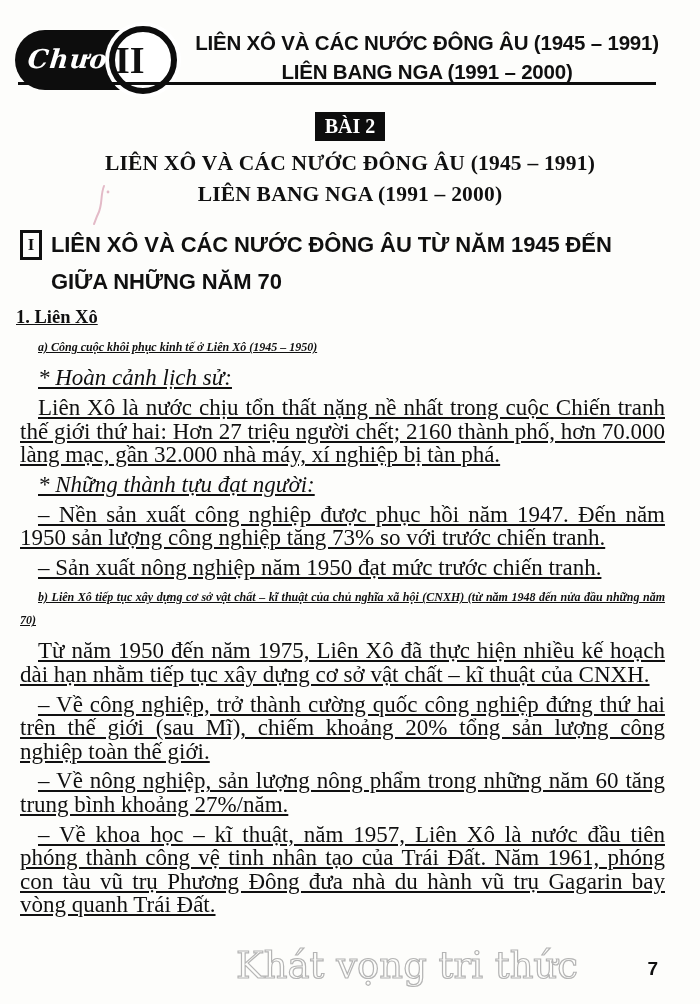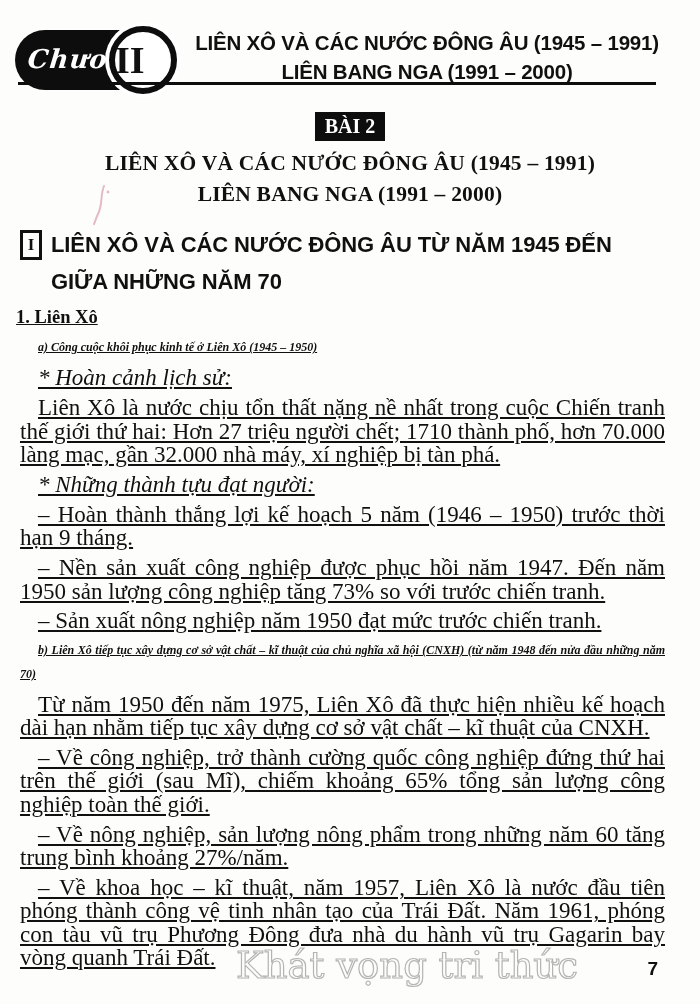--- a/index.html
+++ b/index.html
@@ -193,28 +193,27 @@
 
   <div class="section-heading">
     <span class="numeral-box">I</span>
     <span class="section-text">LIÊN XÔ VÀ CÁC NƯỚC ĐÔNG ÂU TỪ NĂM 1945 ĐẾN GIỮA NHỮNG NĂM 70</span>
   </div>
 
   <div class="content">
     <p class="heading1">1. Liên Xô</p>
     <p class="subheading">a) Công cuộc khôi phục kinh tế ở Liên Xô (1945 – 1950)</p>
     <p class="note">* Hoàn cảnh lịch sử:</p>
-    <p class="body">Liên Xô là nước chịu tổn thất nặng nề nhất trong cuộc Chiến tranh thế giới thứ hai: Hơn 27 triệu người chết; 1710 thành phố, hơn 70.000 làng mạc, gần 32.000 nhà máy, xí nghiệp bị tàn phá.</p>
+    <p class="body">Liên Xô là nước chịu tổn thất nặng nề nhất trong cuộc Chiến tranh thế giới thứ hai: Hơn 27 triệu người chết; 2160 thành phố, hơn 70.000 làng mạc, gần 32.000 nhà máy, xí nghiệp bị tàn phá.</p>
     <p class="note">* Những thành tựu đạt người:</p>
-    <p class="body">– Hoàn thành thắng lợi kế hoạch 5 năm (1946 – 1950) trước thời hạn 9 tháng.</p>
     <p class="body">– Nền sản xuất công nghiệp được phục hồi năm 1947. Đến năm 1950 sản lượng công nghiệp tăng 73% so với trước chiến tranh.</p>
     <p class="body">– Sản xuất nông nghiệp năm 1950 đạt mức trước chiến tranh.</p>
     <p class="subheading">b) Liên Xô tiếp tục xây dựng cơ sở vật chất – kĩ thuật của chủ nghĩa xã hội (CNXH) (từ năm 1948 đến nửa đầu những năm 70)</p>
     <p class="body">Từ năm 1950 đến năm 1975, Liên Xô đã thực hiện nhiều kế hoạch dài hạn nhằm tiếp tục xây dựng cơ sở vật chất – kĩ thuật của CNXH.</p>
-    <p class="body">– Về công nghiệp, trở thành cường quốc công nghiệp đứng thứ hai trên thế giới (sau Mĩ), chiếm khoảng 65% tổng sản lượng công nghiệp toàn thế giới.</p>
+    <p class="body">– Về công nghiệp, trở thành cường quốc công nghiệp đứng thứ hai trên thế giới (sau Mĩ), chiếm khoảng 20% tổng sản lượng công nghiệp toàn thế giới.</p>
     <p class="body">– Về nông nghiệp, sản lượng nông phẩm trong những năm 60 tăng trung bình khoảng 27%/năm.</p>
     <p class="body">– Về khoa học – kĩ thuật, năm 1957, Liên Xô là nước đầu tiên phóng thành công vệ tinh nhân tạo của Trái Đất. Năm 1961, phóng con tàu vũ trụ Phương Đông đưa nhà du hành vũ trụ Gagarin bay vòng quanh Trái Đất.</p>
   </div>
 
   <div class="wm wm-slogan">Khát vọng tri thức</div>
 
   <div class="page-number">7</div>
 
 </div>
 

